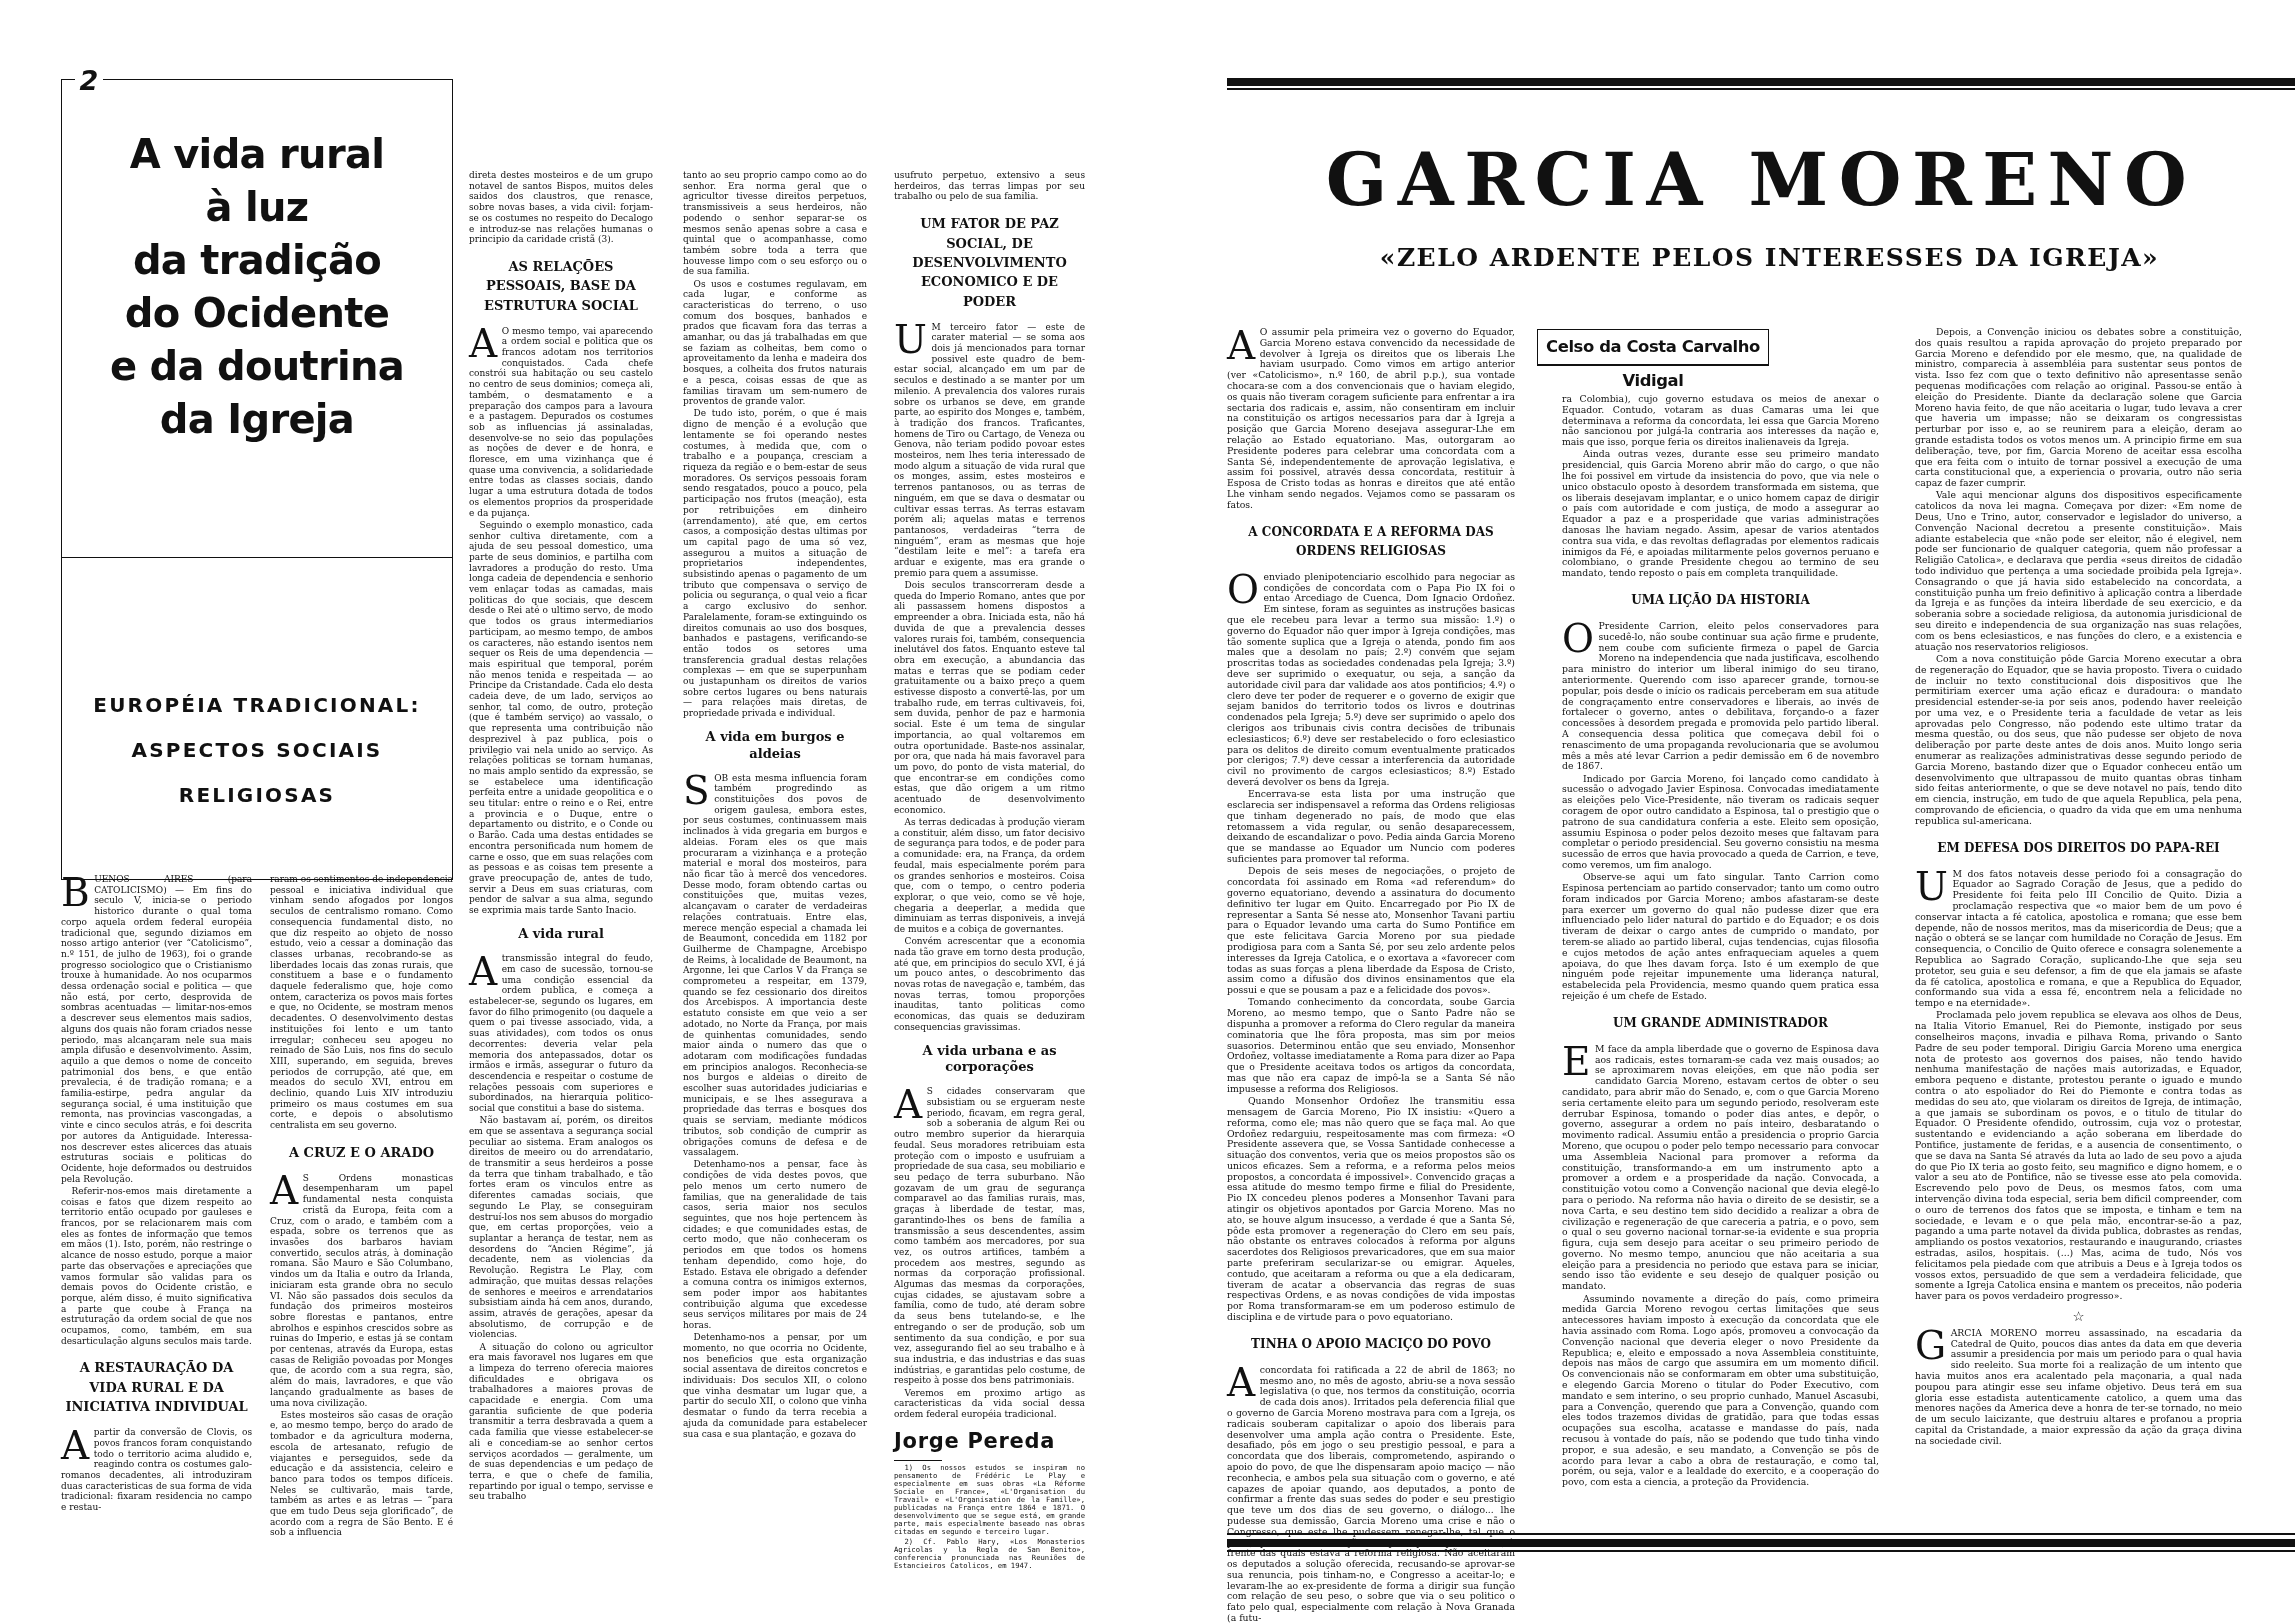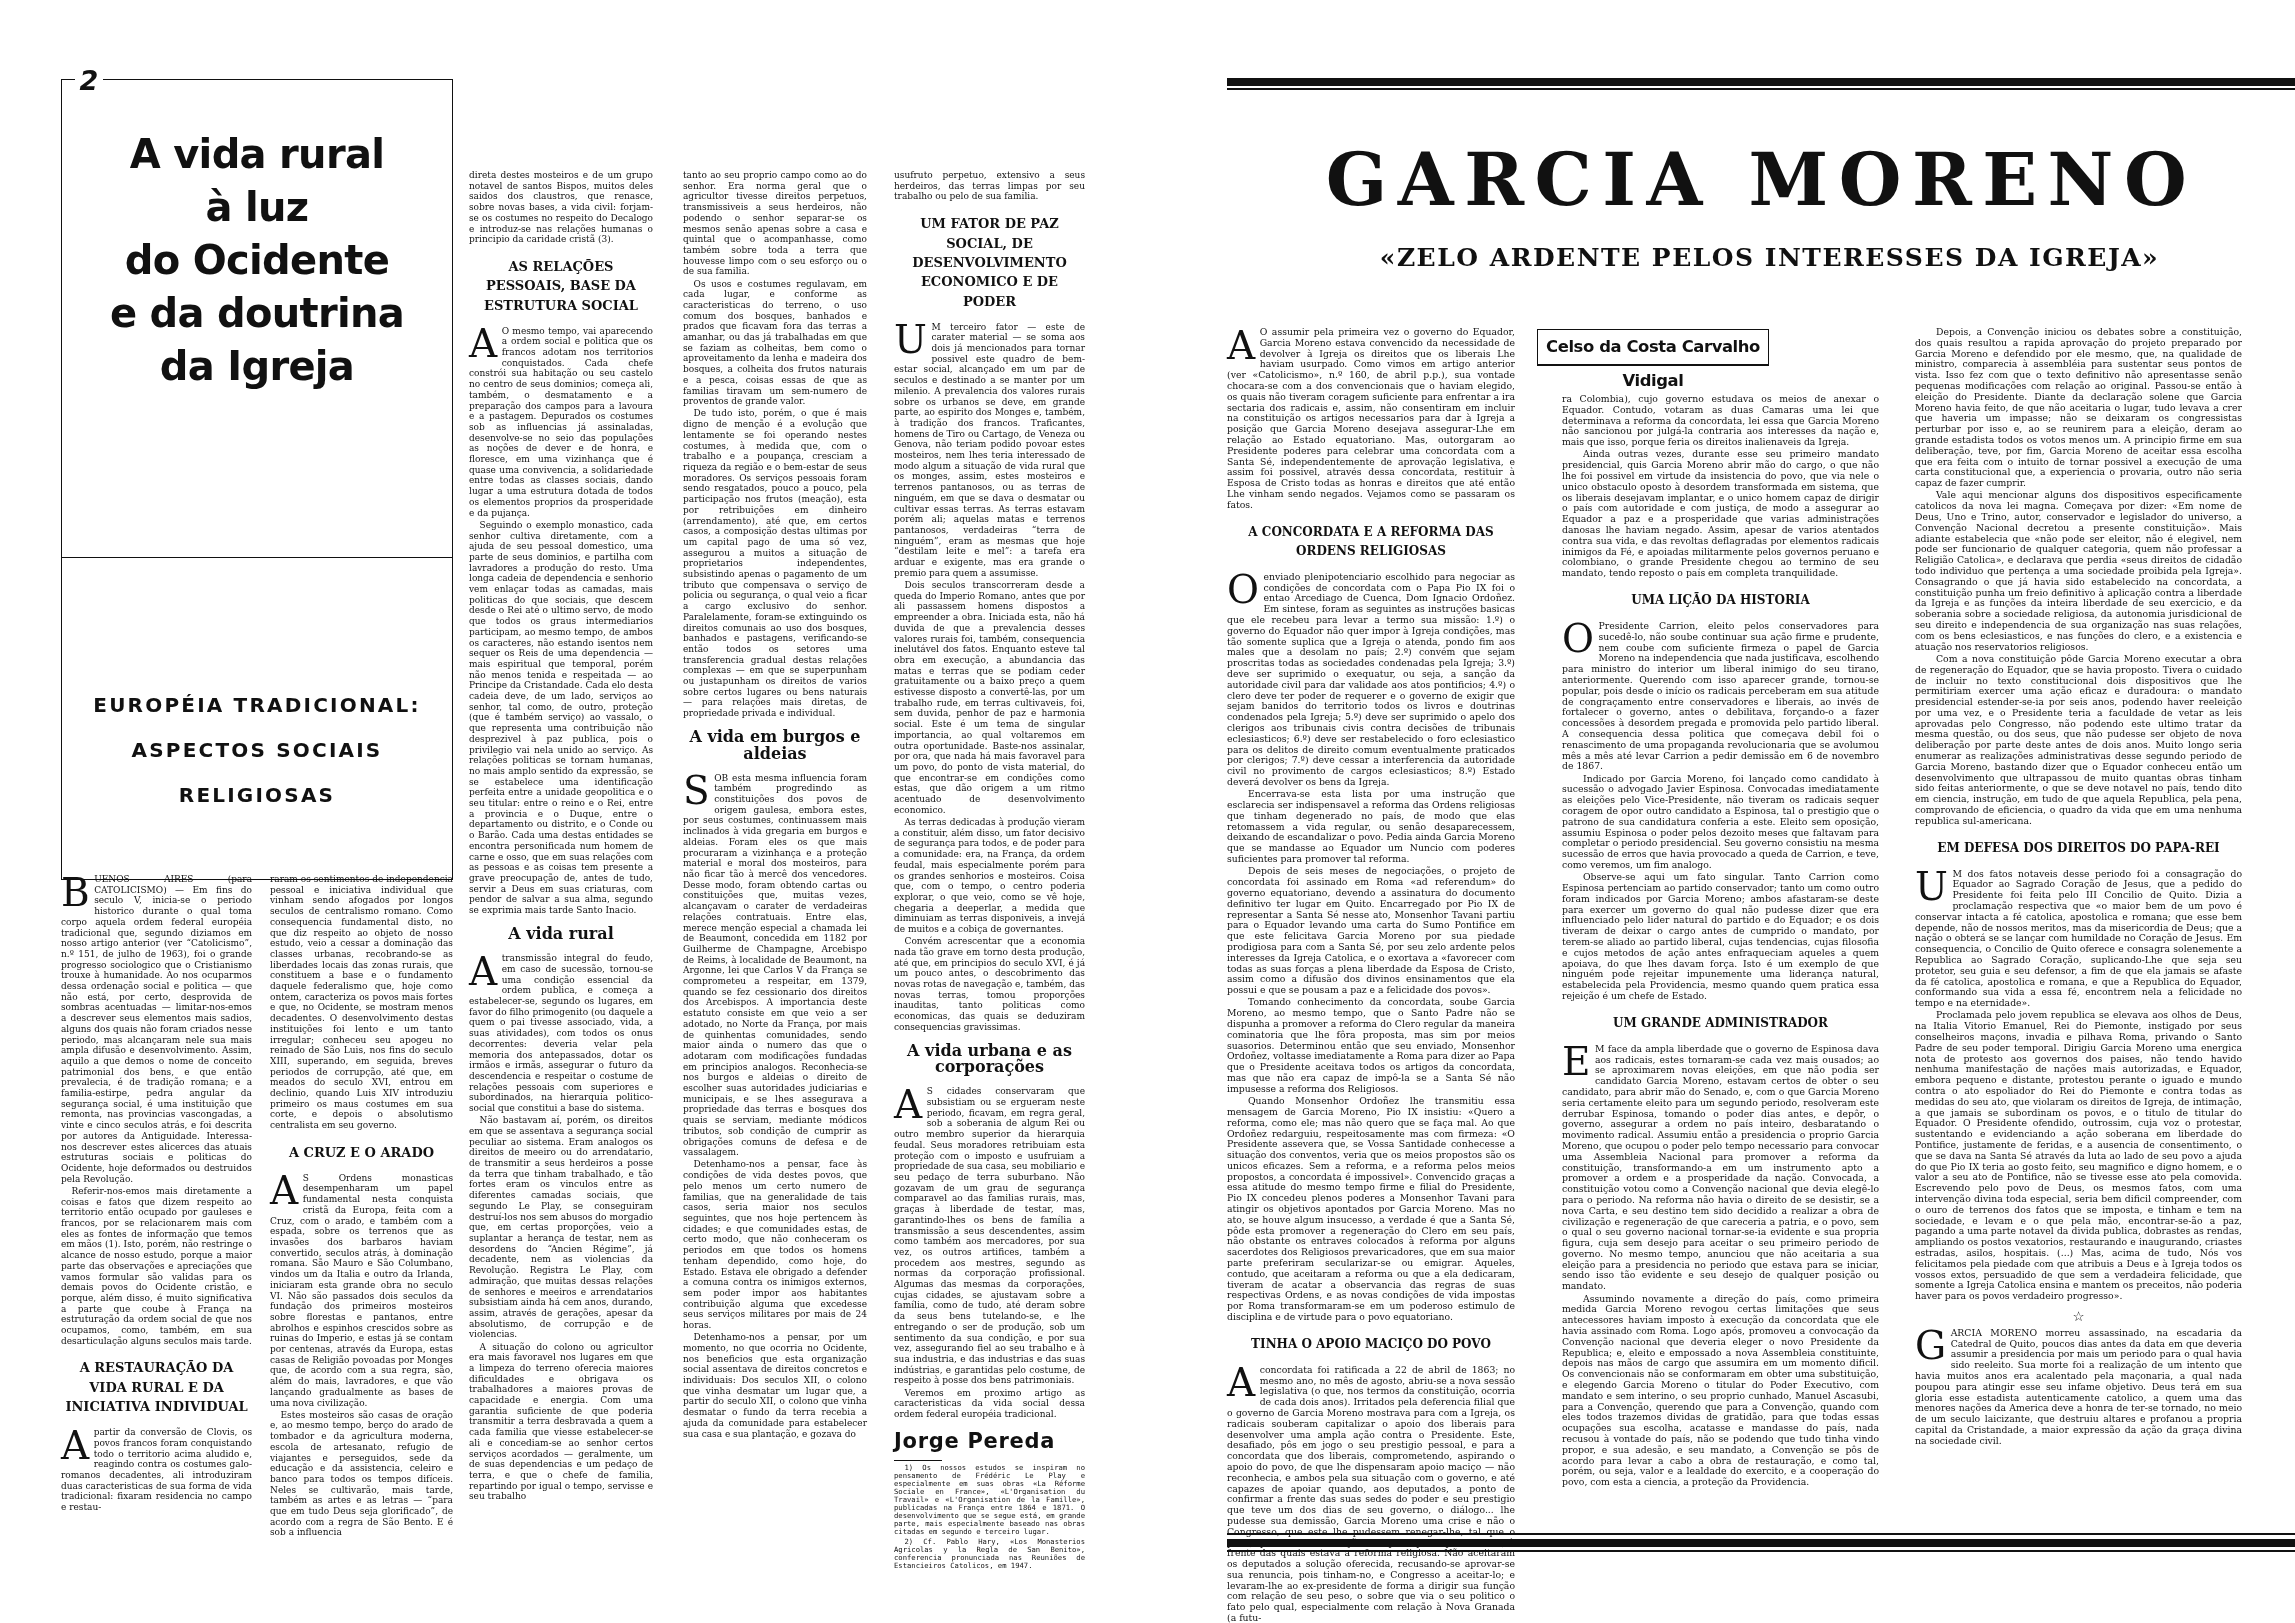--- a/index.html
+++ b/index.html
@@ -16,21 +16,21 @@
   .main-title .line { display: block; font-family: "DejaVu Sans", sans-serif; font-weight: bold; font-size: 40px; line-height: 53px; letter-spacing: -0.7px; }
   .title-divider { position: absolute; left: 0; top: 478px; width: 390px; height: 0; border-top: 1.5px solid #111; }
   .subtitle-block { position: absolute; left: 0; top: 604px; width: 390px; text-align: center; }
   .subtitle-block .line { display: block; font-family: "DejaVu Sans", sans-serif; font-weight: bold; font-size: 20px; line-height: 45px; letter-spacing: 2.2px; }
 
   .col { position: absolute; font-size: 9px; line-height: 10.7px; text-align: justify; }
   .col p { margin: 0 0 1.5px 0; text-indent: 10.5px; }
   .col p.first { text-indent: 0; }
   .dropcap { float: left; font-size: 39px; line-height: 33px; margin: 1.5px 4.5px 0 0; font-family: "DejaVu Serif", serif; }
   .sec-head { font-family: "DejaVu Serif", serif; font-weight: bold; text-align: center; font-size: 13px; line-height: 19.4px; margin: 12px 0 10.5px; }
-  .sec-head-sm { font-family: "DejaVu Serif", serif; font-weight: bold; text-align: center; font-size: 16px; line-height: 16.4px; margin: 10.5px 0 10.5px; }
+  .sec-head-sm { font-family: "DejaVu Serif", serif; font-weight: bold; text-align: center; font-size: 13px; line-height: 16.4px; margin: 10.5px 0 10.5px; }
   .author-left { font-family: "DejaVu Sans", sans-serif; font-weight: bold; font-size: 21px; text-align: left; margin: 16.4px 0 13.5px; letter-spacing: 0.7px; }
   .footnote-rule { width: 48px; border-top: 0.7px solid #111; margin: 4.5px 0 3px; }
   .footnotes { font-family: "DejaVu Sans Mono", monospace; font-size: 7.2px; line-height: 8px; }
   .footnotes p { margin: 0 0 1.5px 0; text-indent: 10.5px; }
 
   
   .rule-thick { position: absolute; left: 61px; width: 1069px; height: 8.2px; background: #111; }
   .rule-thin { position: absolute; left: 61px; width: 1069px; height: 1.5px; background: #111; }
   .gm-title { position: absolute; left: 61px; top: 139px; width: 1069px; text-align: center; font-family: "DejaVu Serif", serif; font-weight: bold; font-size: 72px; line-height: 82px; letter-spacing: 10.5px; }
   .gm-subtitle { position: absolute; left: 69px; top: 241px; width: 1069px; text-align: center; font-family: "DejaVu Serif", serif; font-weight: bold; font-size: 25px; line-height: 33px; letter-spacing: 1.5px; }
@@ -45,20 +45,21 @@
 </head>
 <body>
 
 <div class="page left-page">
   <div class="title-topline"></div>
   <div class="page-number">2</div>
   <div class="title-frame">
     <div class="main-title">
       <span class="line">A vida rural</span>
       <span class="line">à luz</span>
+      <span class="line">da tradição</span>
       <span class="line">do Ocidente</span>
       <span class="line">e da doutrina</span>
       <span class="line">da Igreja</span>
     </div>
     <div class="title-divider"></div>
     <div class="subtitle-block">
       <span class="line">EUROPÉIA TRADICIONAL:</span>
       <span class="line">ASPECTOS SOCIAIS</span>
       <span class="line">RELIGIOSAS</span>
     </div>

